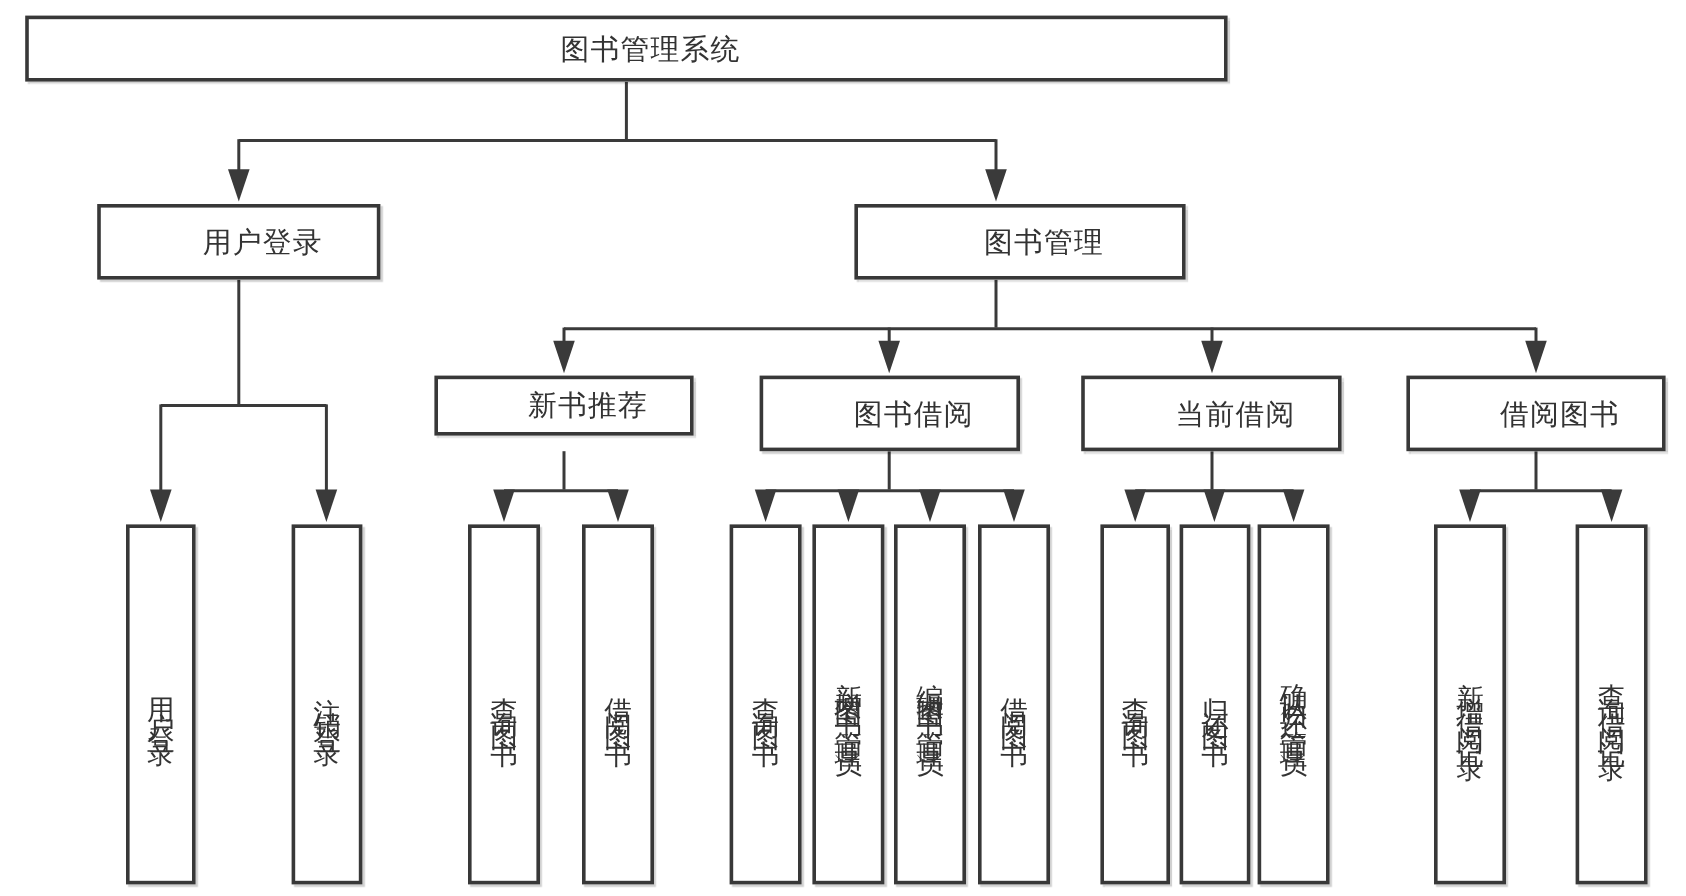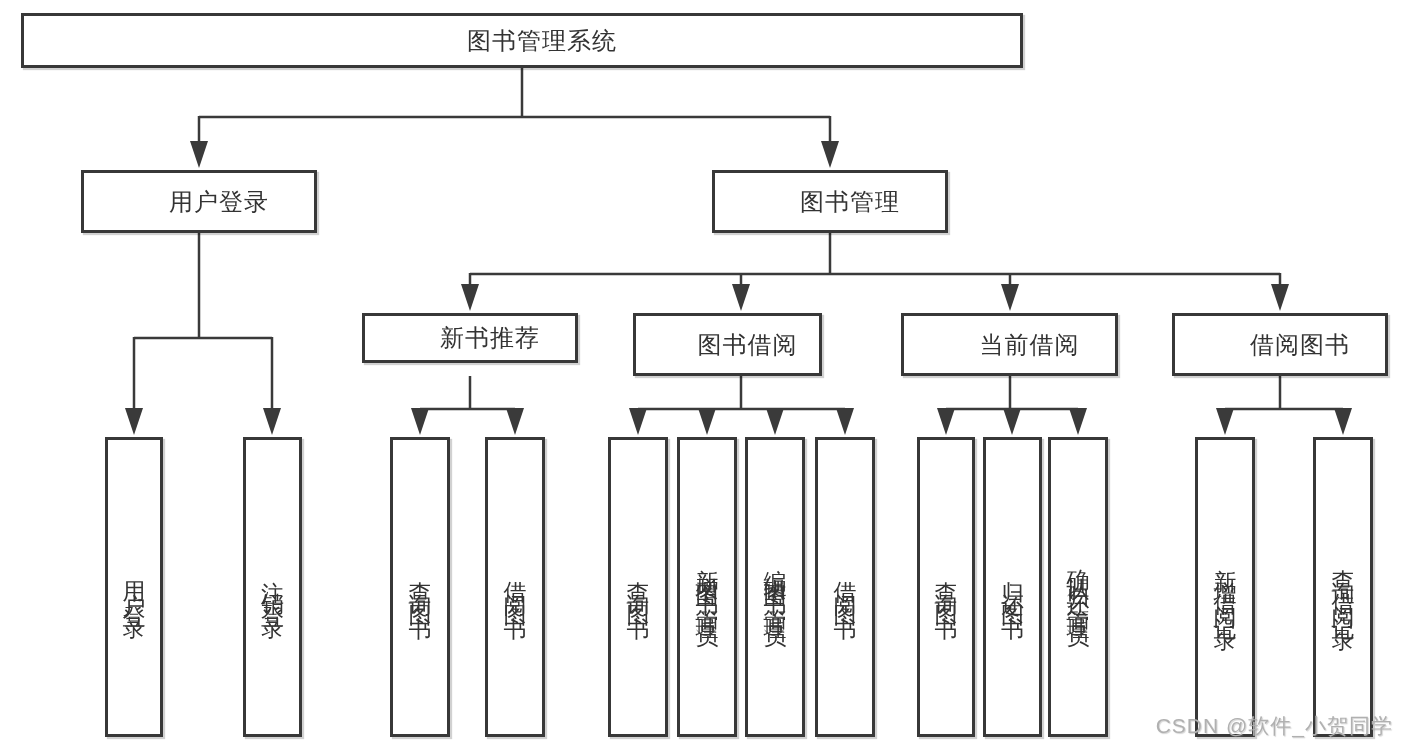--- a/index.html
+++ b/index.html
@@ -90,28 +90,28 @@
     </g>
   </svg>
 
   <div class="node h" style="left:21px;top:13px;width:1002px;height:55px">
     <span>图书管理系统</span>
   </div>
 
   <div class="node h" style="left:81px;top:170px;width:236px;height:63px">
     <span>用户登录</span>
   </div>
-  <div class="node h" style="left:712px;top:170px;width:236px;height:63px">
+  <div class="node h" style="left:712px;top:170px;width:276px;height:63px">
     <span>图书管理</span>
   </div>
 
   <div class="node h" style="left:362px;top:313px;width:216px;height:50px">
     <span>新书推荐</span>
   </div>
-  <div class="node h" style="left:633px;top:313px;width:189px;height:63px">
+  <div class="node h" style="left:633px;top:313px;width:217px;height:63px">
     <span>图书借阅</span>
   </div>
   <div class="node h" style="left:901px;top:313px;width:217px;height:63px">
     <span>当前借阅</span>
   </div>
   <div class="node h" style="left:1172px;top:313px;width:216px;height:63px">
     <span>借阅图书</span>
   </div>
 
   <div class="node v" style="left:105px;top:437px;width:58px;height:300px">
@@ -151,14 +151,13 @@
     <span class="vtext tight">确认归还（管理员）</span>
   </div>
 
   <div class="node v" style="left:1195px;top:437px;width:60px;height:300px">
     <span class="vtext">新增借阅记录</span>
   </div>
   <div class="node v" style="left:1313px;top:437px;width:60px;height:300px">
     <span class="vtext">查询借阅记录</span>
   </div>
 
-  <div class="watermark">CSDN @软件_小贺同学</div>
 </div>
 
 </body></html>

